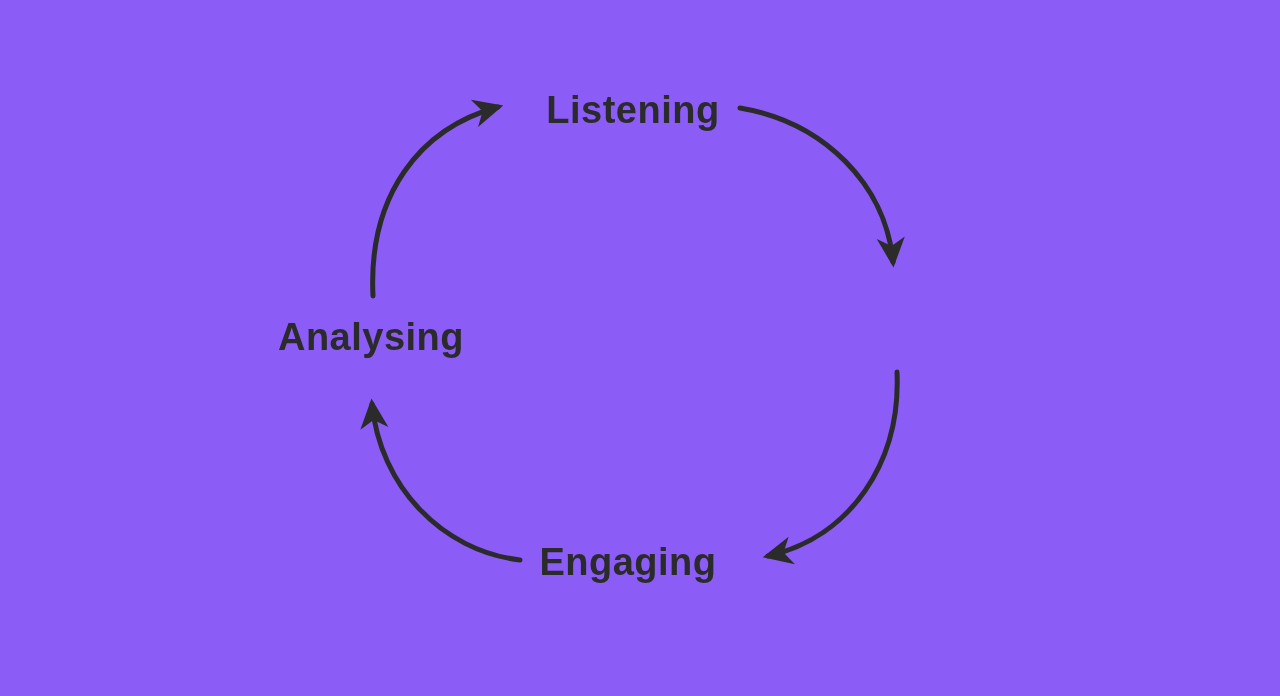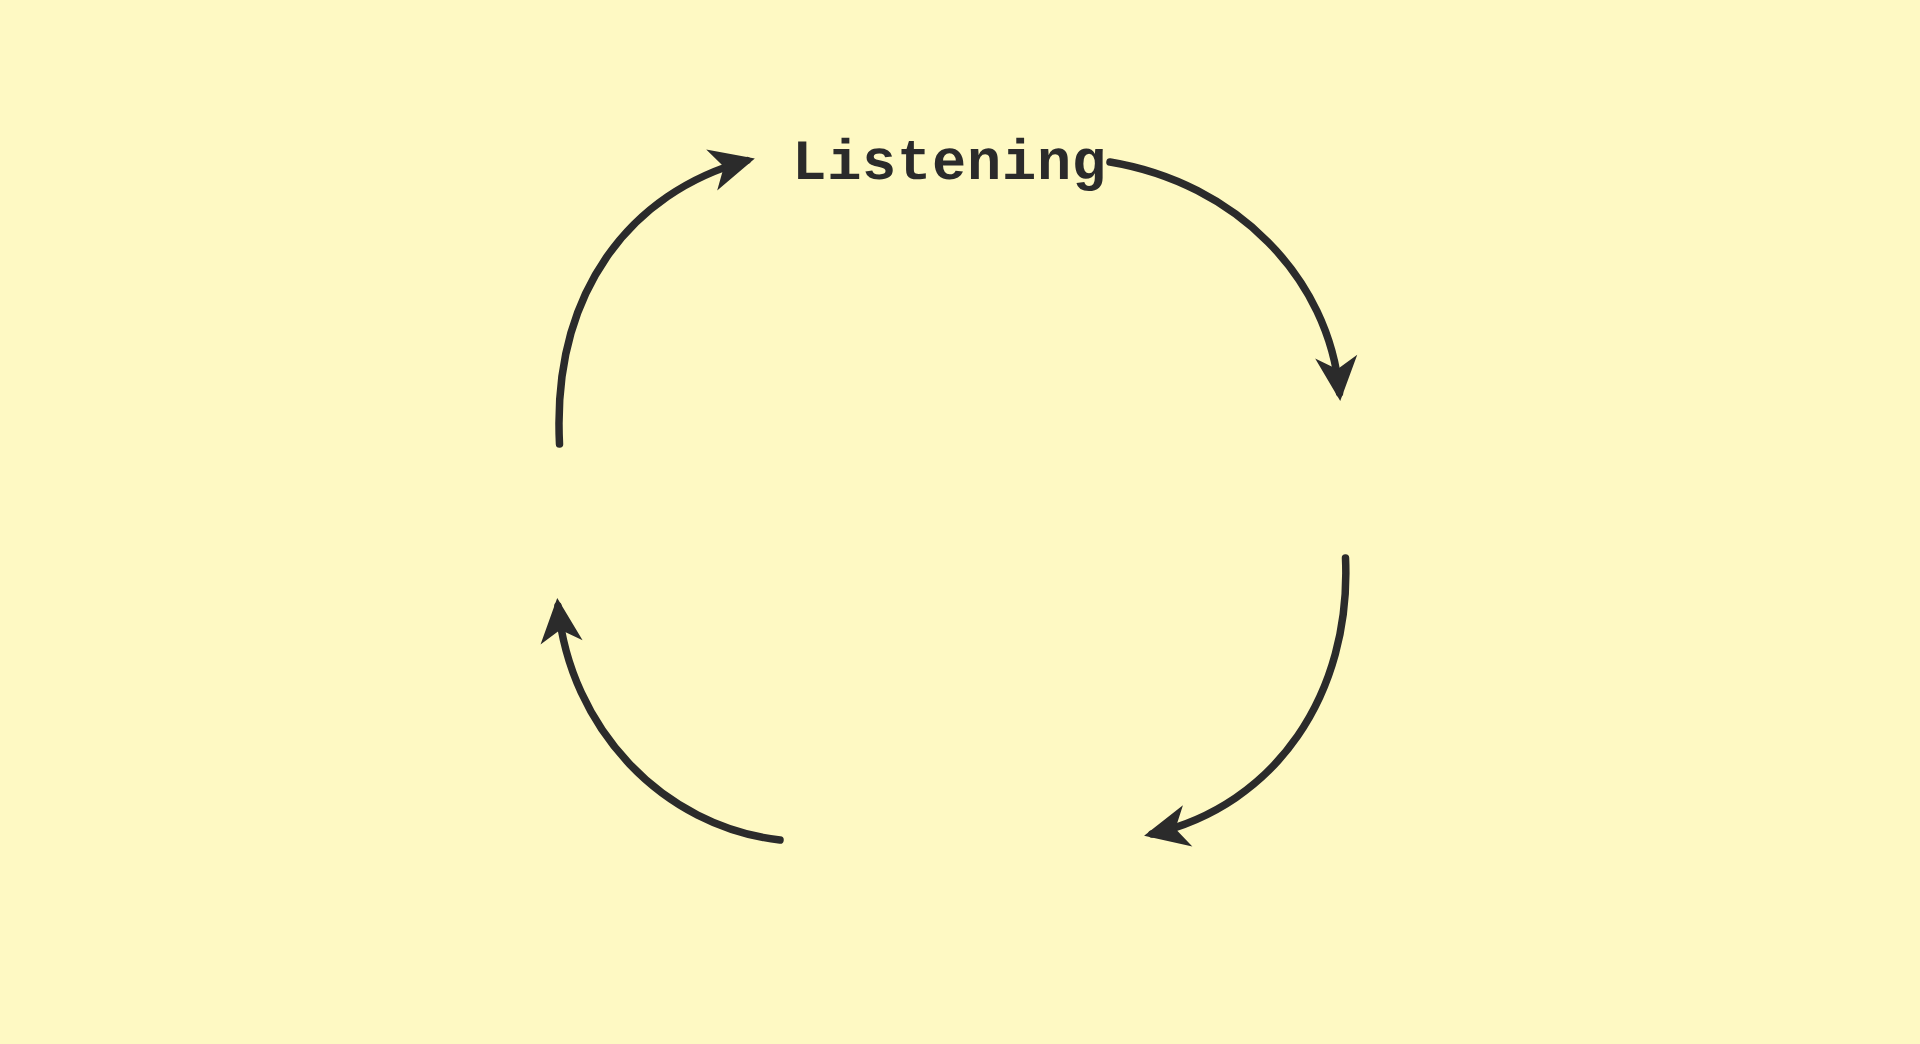--- a/index.html
+++ b/index.html
@@ -4,23 +4,23 @@
 <style>
   html, body {
     margin: 0;
     padding: 0;
     background: #ffffff;
   }
   .canvas {
     position: relative;
     width: 1280px;
     height: 696px;
-    background: #fef9c3;
+    background: #8b5cf6;
     overflow: hidden;
-    font-family: Liberation Mono, monospace;
+    font-family: Liberation Sans, sans-serif;
   }
   .arcs {
     position: absolute;
     top: 0;
     left: 0;
   }
   .node-label {
     position: absolute;
     transform: translate(-50%, -50%);
     font-size: 38px;
@@ -51,15 +51,17 @@
     <path d="M 740 108 C 824 122, 886 185, 893 262" fill="none" stroke="#2b2b2b" stroke-width="5" stroke-linecap="round" marker-end="url(#arrow)"></path>
 
     <path d="M 897 372 C 901 462, 851 537, 768 556" fill="none" stroke="#2b2b2b" stroke-width="5" stroke-linecap="round" marker-end="url(#arrow)"></path>
 
     <path d="M 520 560 C 442 551, 380 486, 372 404" fill="none" stroke="#2b2b2b" stroke-width="5" stroke-linecap="round" marker-end="url(#arrow)"></path>
   </svg>
 
   <div class="node-label node-listening">Listening</div>
 
 
+  <div class="node-label node-engaging">Engaging</div>
 
+  <div class="node-label node-analysing">Analysing</div>
 
 </div>
 
 </body></html>

